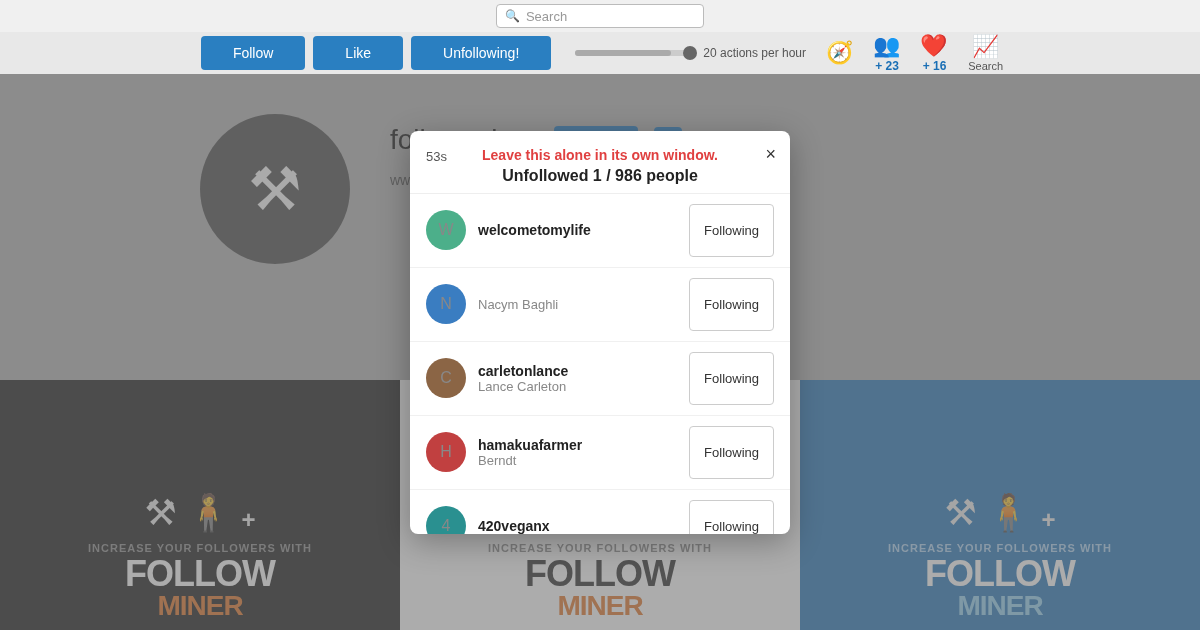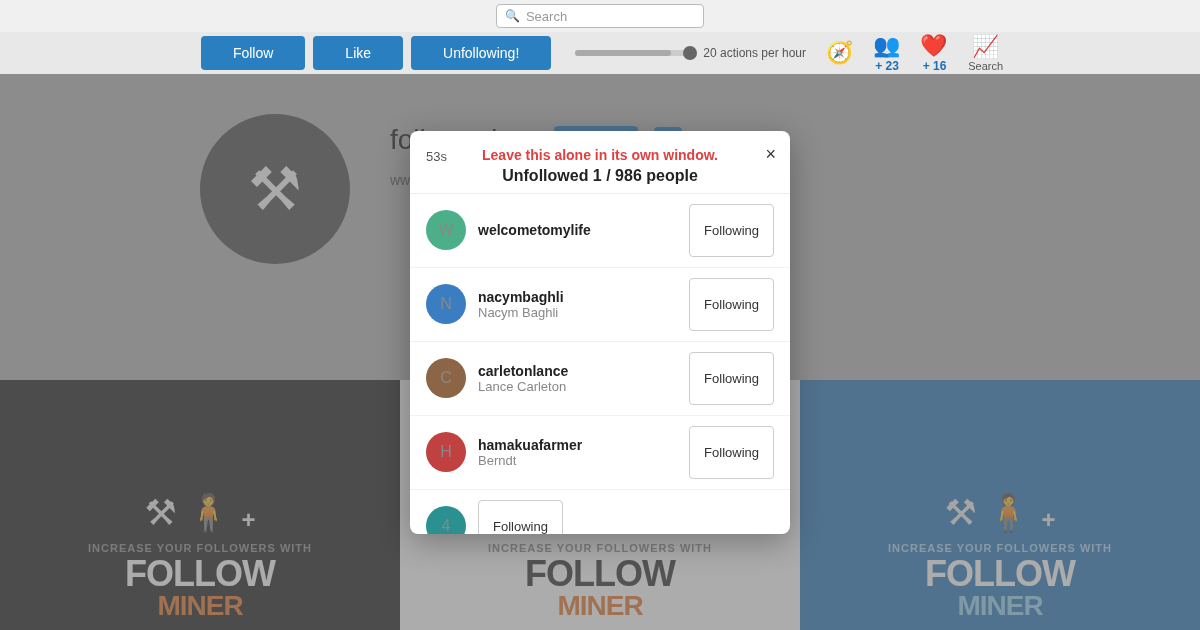--- a/index.html
+++ b/index.html
@@ -481,21 +481,20 @@
     <div class="user-item">
           <div class="user-avatar av-green">W</div>
           <div class="user-info">
             <div class="user-handle">welcometomylife</div>
           </div>
           <button class="following-btn">Following</button>
         </div>
         <div class="user-item">
           <div class="user-avatar av-blue">N</div>
           <div class="user-info">
-            <div class="user-handle">nacymbaghli</div>
             <div class="user-name">Nacym Baghli</div>
           </div>
           <button class="following-btn">Following</button>
         </div>
         <div class="user-item">
           <div class="user-avatar av-brown">C</div>
           <div class="user-info">
             <div class="user-handle">carletonlance</div>
             <div class="user-name">Lance Carleton</div>
           </div>
@@ -504,20 +503,23 @@
         <div class="user-item">
           <div class="user-avatar av-red">H</div>
           <div class="user-info">
             <div class="user-handle">hamakuafarmer</div>
             <div class="user-name">Berndt</div>
           </div>
           <button class="following-btn">Following</button>
         </div>
         <div class="user-item">
           <div class="user-avatar av-teal">4</div>
+          <div class="user-info">
+            <div class="user-handle">420veganx</div>
+          </div>
           <button class="following-btn">Following</button>
         </div>
         <div class="user-item">
           <div class="user-avatar av-dark">I</div>
           <button class="following-btn">Following</button>
         </div>
       </div>
   </div>
 </div>
 

